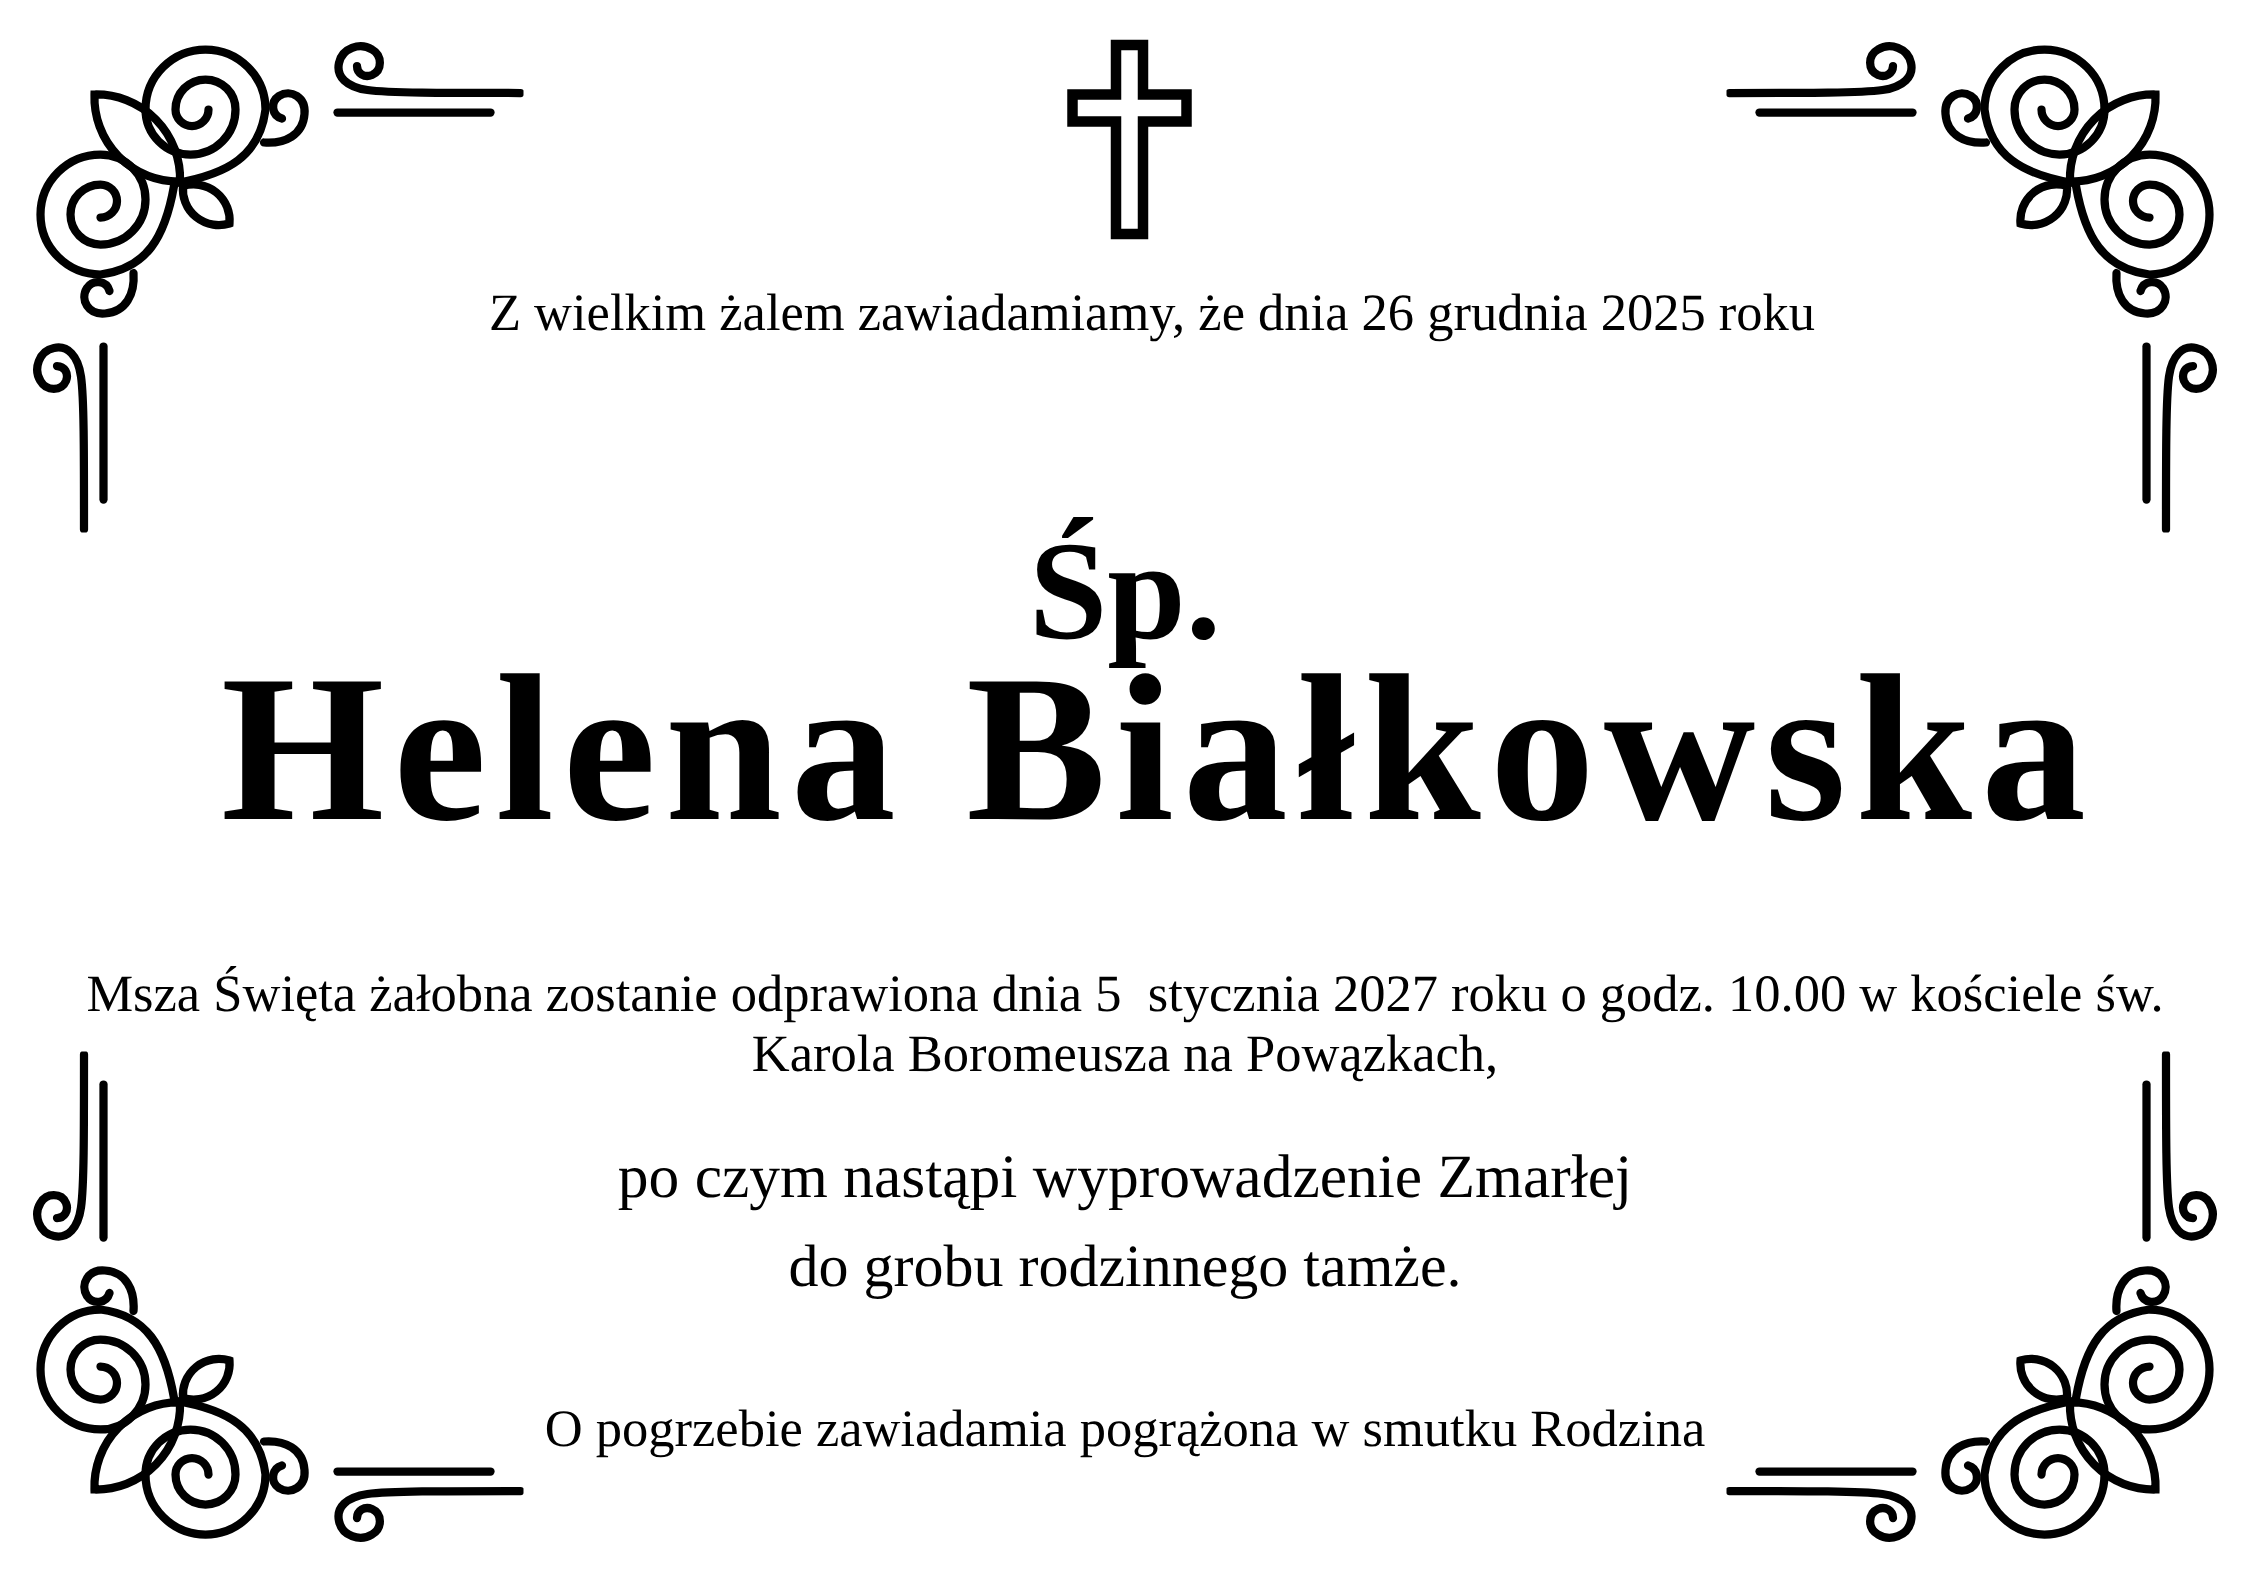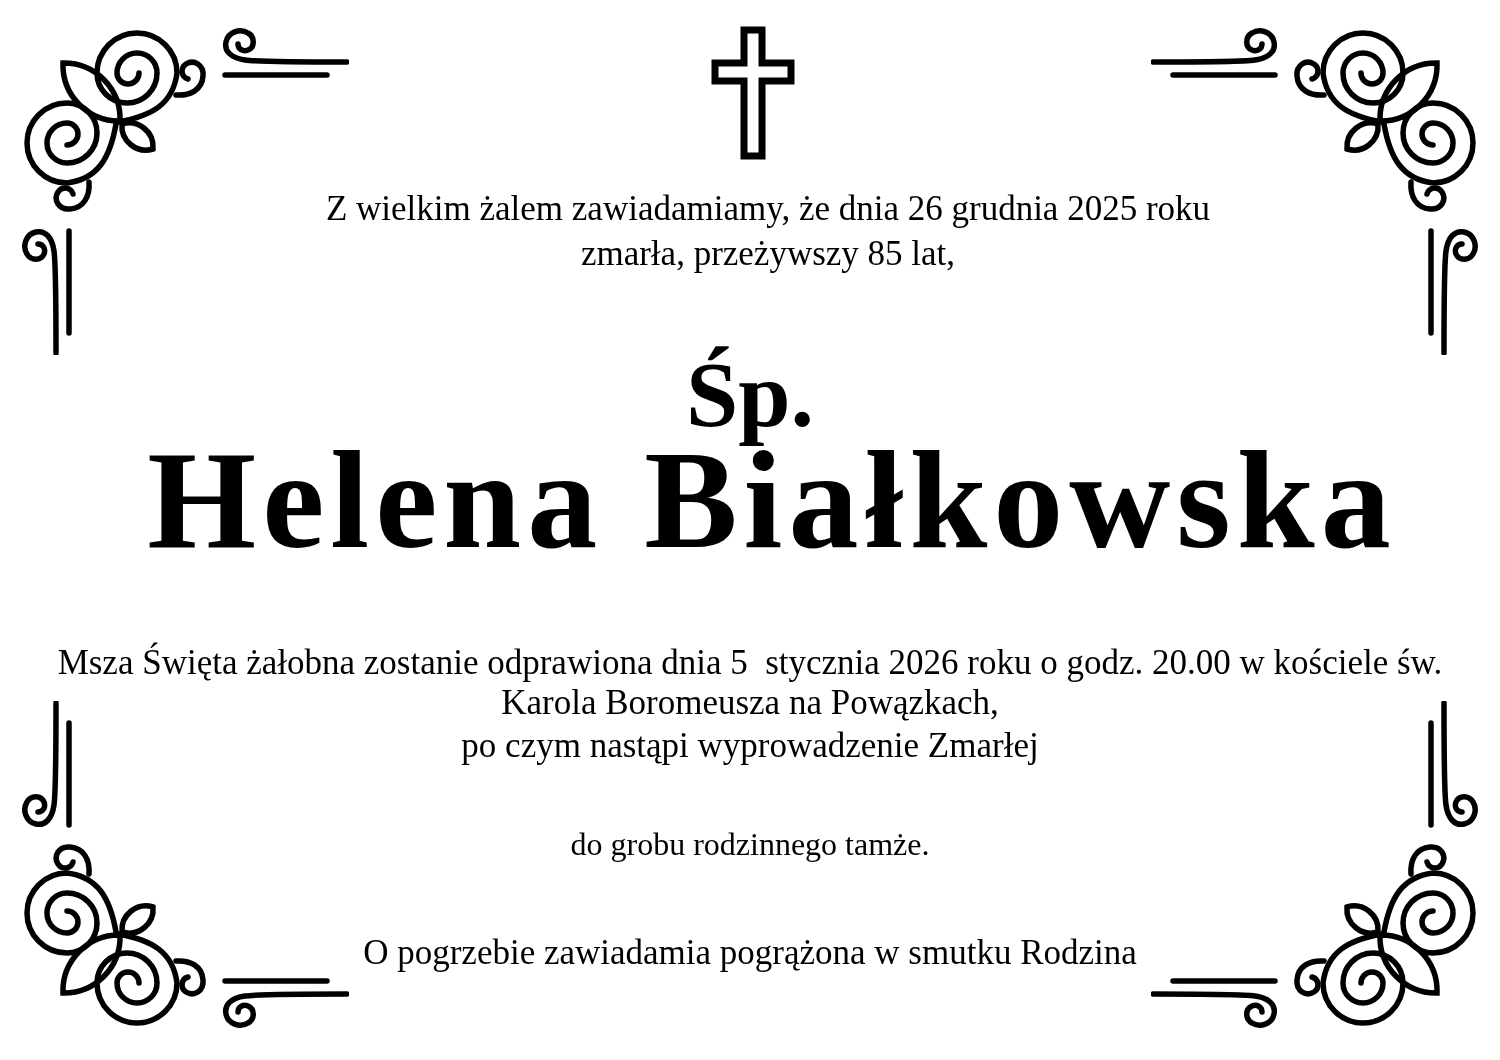--- a/index.html
+++ b/index.html
@@ -58,27 +58,27 @@
     font-weight: bold;
     letter-spacing: 6px;
     margin-left: 44px;
   }
   .mass {
     top: 643px;
     font-size: 35px;
     line-height: 40px;
   }
   .procession {
-    top: 726px;
-    font-size: 35px;
+    top: 764px;
+    font-size: 41px;
     line-height: 40px;
   }
   .burial {
     top: 824px;
-    font-size: 32px;
+    font-size: 40px;
     line-height: 40px;
   }
   .closing {
     top: 933px;
     font-size: 35px;
     line-height: 40px;
   }
 </style>
 </head>
 <body>
@@ -124,29 +124,28 @@
   <svg class="corner br" viewBox="0 0 335 335">
       <use href="#corner-flourish"></use>
     </svg>
 
   <svg class="cross" viewBox="0 0 84 134">
     <path d="M33,4 H51 V37 H80 V55 H51 V130 H33 V55 H4 V37 H33 Z" fill="#ffffff" stroke="#000000" stroke-width="7"></path>
   </svg>
 
   <div class="block intro">
     <div class="line">Z wielkim żalem zawiadamiamy, że dnia 26 grudnia 2025 roku</div>
-    <div class="line">zmarła, przeżywszy 85 lat,</div>
   </div>
 
   <div class="block honorific">Śp.</div>
 
   <div class="block deceased-name">Helena Białkowska</div>
 
   <div class="block mass">
-    <div class="line">Msza Święta żałobna zostanie odprawiona dnia 5  stycznia 2026 roku o godz. 20.00 w kościele św.</div>
+    <div class="line">Msza Święta żałobna zostanie odprawiona dnia 5  stycznia 2027 roku o godz. 10.00 w kościele św.</div>
     <div class="line">Karola Boromeusza na Powązkach,</div>
   </div>
 
   <div class="block procession line">po czym nastąpi wyprowadzenie Zmarłej</div>
 
   <div class="block burial line">do grobu rodzinnego tamże.</div>
 
   <div class="block closing line">O pogrzebie zawiadamia pogrążona w smutku Rodzina</div>
 
 </div>

